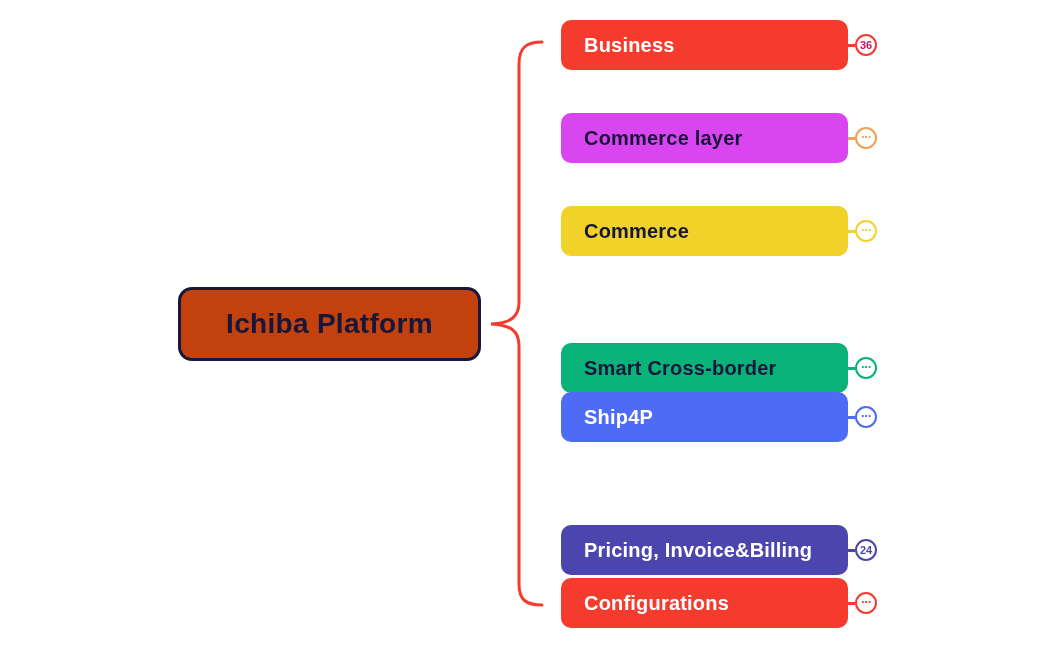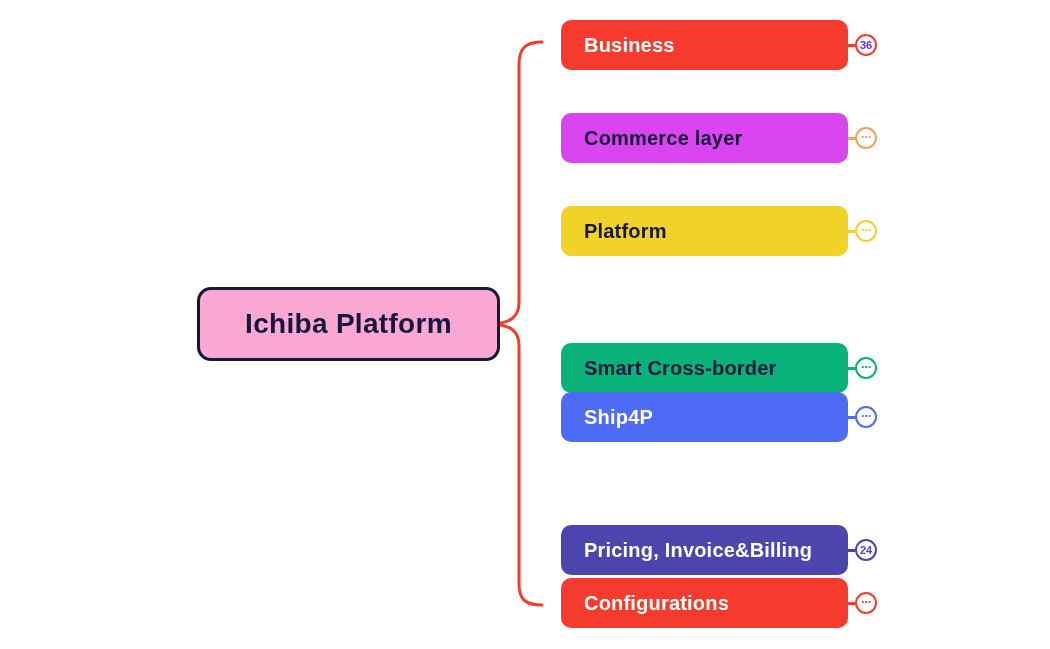--- a/index.html
+++ b/index.html
@@ -109,51 +109,51 @@
 </style>
 </head>
 <body>
 
 <div class="canvas">
 
   <svg class="connector-svg" viewBox="0 0 1050 649" style="color: rgb(244, 59, 45);">
     <path d="M 542 42 C 526 42 519 48 519 64 L 519 302 C 519 317 511 323 491 324 C 511 325 519 331 519 346 L 519 584 C 519 600 526 605 542 605" fill="none" stroke="currentColor" stroke-width="3" stroke-linecap="round"></path>
   </svg>
 
-  <div class="root-node" style="border-color: rgb(23, 23, 59); color: rgb(23, 23, 59); background-color: #f9a8d4; margin-left: 19px;">
+  <div class="root-node" style="border-color: rgb(23, 23, 59); color: rgb(23, 23, 59); background-color: #c2410c;">
     <span>Ichiba Platform</span>
   </div>
 
   <div class="row r0">
     <div class="node" style="background-color: rgb(244, 59, 45); color: rgb(255, 255, 255);">
       <span>Business</span>
     </div>
     <div class="badge-wrap">
       <div class="badge-line" style="background-color: rgb(244, 59, 45);"></div>
-      <div class="badge badge-count" style="border-color: rgb(244, 59, 45); color: #6d28d9; justify-content: center;">
+      <div class="badge badge-count" style="border-color: rgb(244, 59, 45); color: #be185d; justify-content: center;">
         <span>36</span>
       </div>
     </div>
   </div>
 
   <div class="row r1">
     <div class="node" style="background-color: #d946ef; color: rgb(23, 23, 59);">
       <span>Commerce layer</span>
     </div>
     <div class="badge-wrap">
       <div class="badge-line" style="background-color: rgb(240, 161, 85);"></div>
       <div class="badge badge-ellipsis" style="border-color: rgb(240, 161, 85); color: rgb(240, 161, 85);">
         <span>···</span>
       </div>
     </div>
   </div>
 
   <div class="row r2">
     <div class="node" style="background-color: rgb(240, 210, 40); color: rgb(23, 23, 59);">
-      <span>Platform</span>
+      <span>Commerce</span>
     </div>
     <div class="badge-wrap">
       <div class="badge-line" style="background-color: rgb(240, 210, 40);"></div>
       <div class="badge badge-ellipsis" style="border-color: rgb(240, 210, 40); color: rgb(240, 210, 40);">
         <span>···</span>
       </div>
     </div>
   </div>
 
   <div class="row r3">

